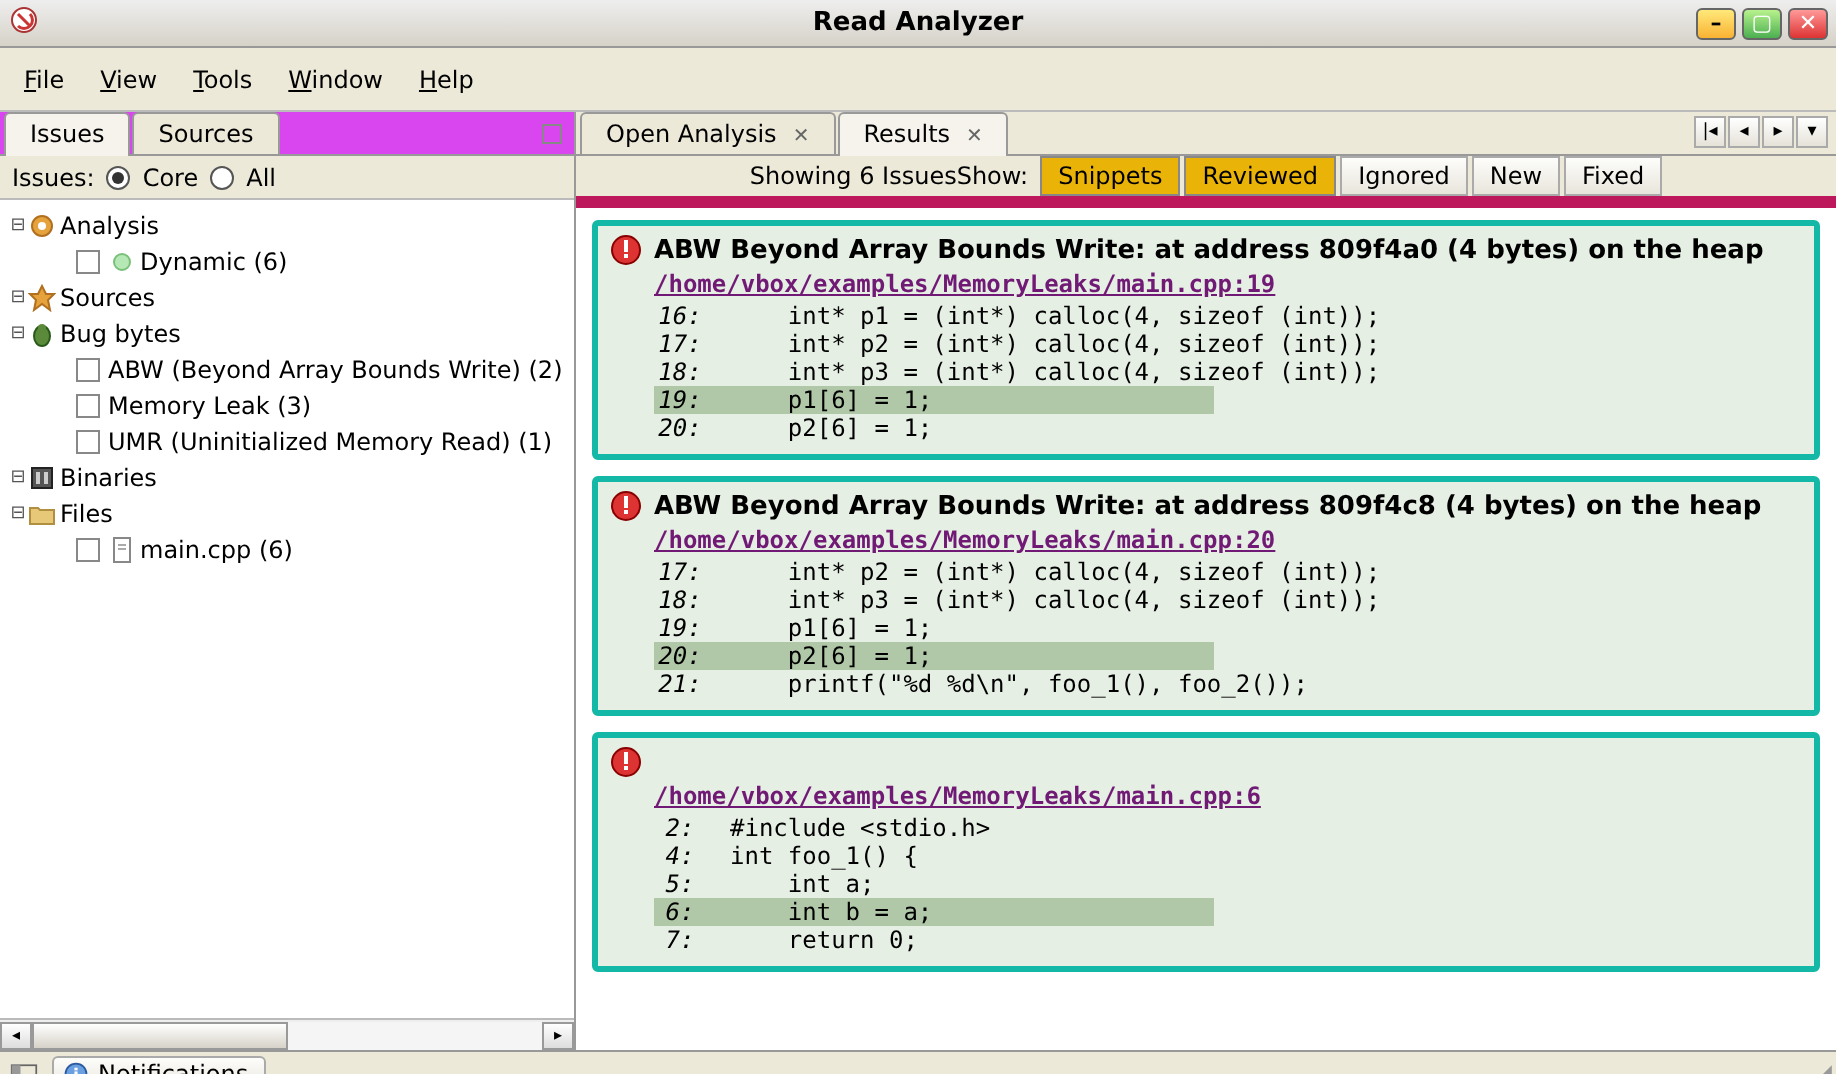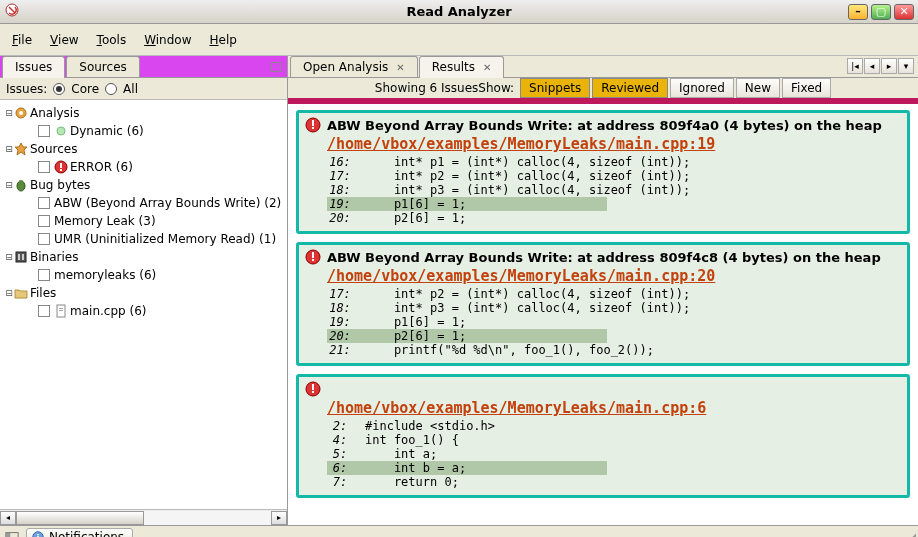--- a/index.html
+++ b/index.html
@@ -43,21 +43,21 @@
 .toolbar { height: 26px; display: flex; align-items: center; justify-content: center; padding: 0 6px; border-bottom: 6px solid #be185d; font-size: 12px; }
 .toolbar .filters { display: flex; gap: 0; align-items: center; }
 .flabel { margin-right: 6px; }
 .fbtn { padding: 2px 8px; border: 1px solid #aaa; background: linear-gradient(#fdfdfb,#e8e5db); cursor: pointer; font-size: 12px; }
 .fbtn.active { background: #eab308; border-color: #888; }
 .fbtn + .fbtn { margin-left: 2px; }
 .results { flex: 1; background: #fff; overflow: auto; padding: 6px 8px; font-size: 12px; }
 .issue { background: #e6efe4; border: 3px solid #14b8a6; border-radius: 3px; margin-bottom: 8px; padding: 4px 6px 6px 6px; }
 .issue-hdr { display: flex; align-items: center; gap: 6px; font-weight: bold; font-family: "DejaVu Sans", sans-serif; font-size: 13px; padding-bottom: 2px; }
 .err-ico { width: 16px; height: 16px; }
-.issue-link { color: #c2410c; text-decoration: underline; font-family: "DejaVu Sans Mono", monospace; font-weight: bold; font-size: 15px; padding-left: 22px; }
+.issue-link { color: #701a75; text-decoration: underline; font-family: "DejaVu Sans Mono", monospace; font-weight: bold; font-size: 12px; padding-left: 22px; }
 .code { font-family: "DejaVu Sans Mono", "Liberation Mono", monospace; font-size: 12px; white-space: pre; padding: 2px 0 0 22px; }
 .code .ln { display: inline-block; width: 38px; text-align: center; padding-right: 12px; font-style: italic; }
 .code .hl { background: #b0c8a8; display: inline-block; min-width: 280px; }
 .statusbar { height: 22px; border-top: 1px solid #999; display: flex; align-items: center; padding: 0 4px; gap: 6px; background: #ece9d8; }
 .status-ico { width: 16px; height: 16px; display: inline-flex; align-items: center; justify-content: center; }
 .notif { border: 1px solid #aaa; background: linear-gradient(#fdfdfb,#e8e5db); padding: 1px 8px 1px 4px; border-radius: 3px; display: flex; align-items: center; gap: 4px; font-size: 12px; cursor: pointer; }
 .grip { margin-left: auto; color: #999; font-size: 10px; letter-spacing: -2px; }
 .pane-ctrl { margin-left: auto; display: flex; gap: 2px; }
 .pane-ctrl .sq { width: 10px; height: 10px; border: 1px solid #888; }
 </style>
@@ -128,32 +128,20 @@
         <div class="tree-row">
           <span class="toggle">⊟</span>
           <span class="ico">
             <svg viewBox="0 0 14 14">
               <polygon points="7,1 9,5 13,5 10,8 11,13 7,10 3,13 4,8 1,5 5,5" fill="#e6a23c" stroke="#b07020"></polygon>
             </svg>
           </span>
           <span>Sources</span>
         </div>
         <div class="tree-row">
-          <span class="indent" style="width:30px"></span>
-          <span class="chk"></span>
-          <span class="ico">
-            <svg viewBox="0 0 14 14">
-              <circle cx="7" cy="7" r="6" fill="#d33" stroke="#800"></circle>
-              <rect x="6" y="3" width="2" height="5" fill="#fff"></rect>
-              <rect x="6" y="9" width="2" height="2" fill="#fff"></rect>
-            </svg>
-          </span>
-          <span>ERROR  (6)</span>
-        </div>
-        <div class="tree-row">
           <span class="toggle">⊟</span>
           <span class="ico">
             <svg viewBox="0 0 14 14">
               <ellipse cx="7" cy="8" rx="4" ry="5" fill="#5a8a3a" stroke="#2a5a1a"></ellipse>
               <circle cx="7" cy="4" r="2" fill="#5a8a3a"></circle>
             </svg>
           </span>
           <span>Bug bytes</span>
         </div>
         <div class="tree-row">
@@ -174,25 +162,20 @@
         <div class="tree-row">
           <span class="toggle">⊟</span>
           <span class="ico">
             <svg viewBox="0 0 14 14">
               <rect x="2" y="2" width="10" height="10" fill="#555" stroke="#222"></rect>
               <rect x="4" y="4" width="2" height="6" fill="#ccc"></rect>
               <rect x="8" y="4" width="2" height="6" fill="#ccc"></rect>
             </svg>
           </span>
           <span>Binaries</span>
-        </div>
-        <div class="tree-row">
-          <span class="indent" style="width:30px"></span>
-          <span class="chk"></span>
-          <span>memoryleaks  (6)</span>
         </div>
         <div class="tree-row">
           <span class="toggle">⊟</span>
           <span class="ico">
             <svg viewBox="0 0 14 14">
               <path d="M1 4 h4 l1 1 h7 v7 h-12 z" fill="#e6c878" stroke="#b09040"></path>
             </svg>
           </span>
           <span>Files</span>
         </div>

